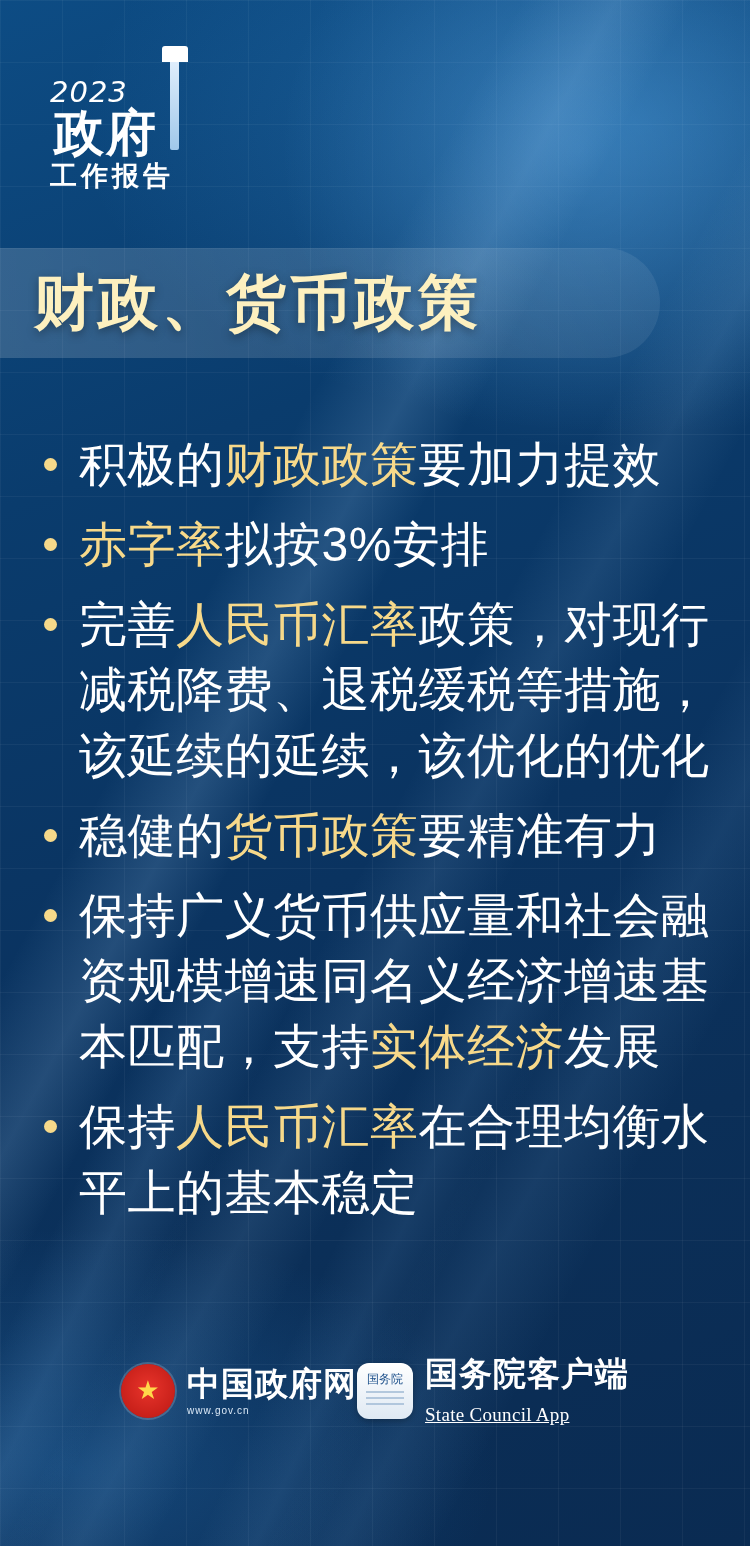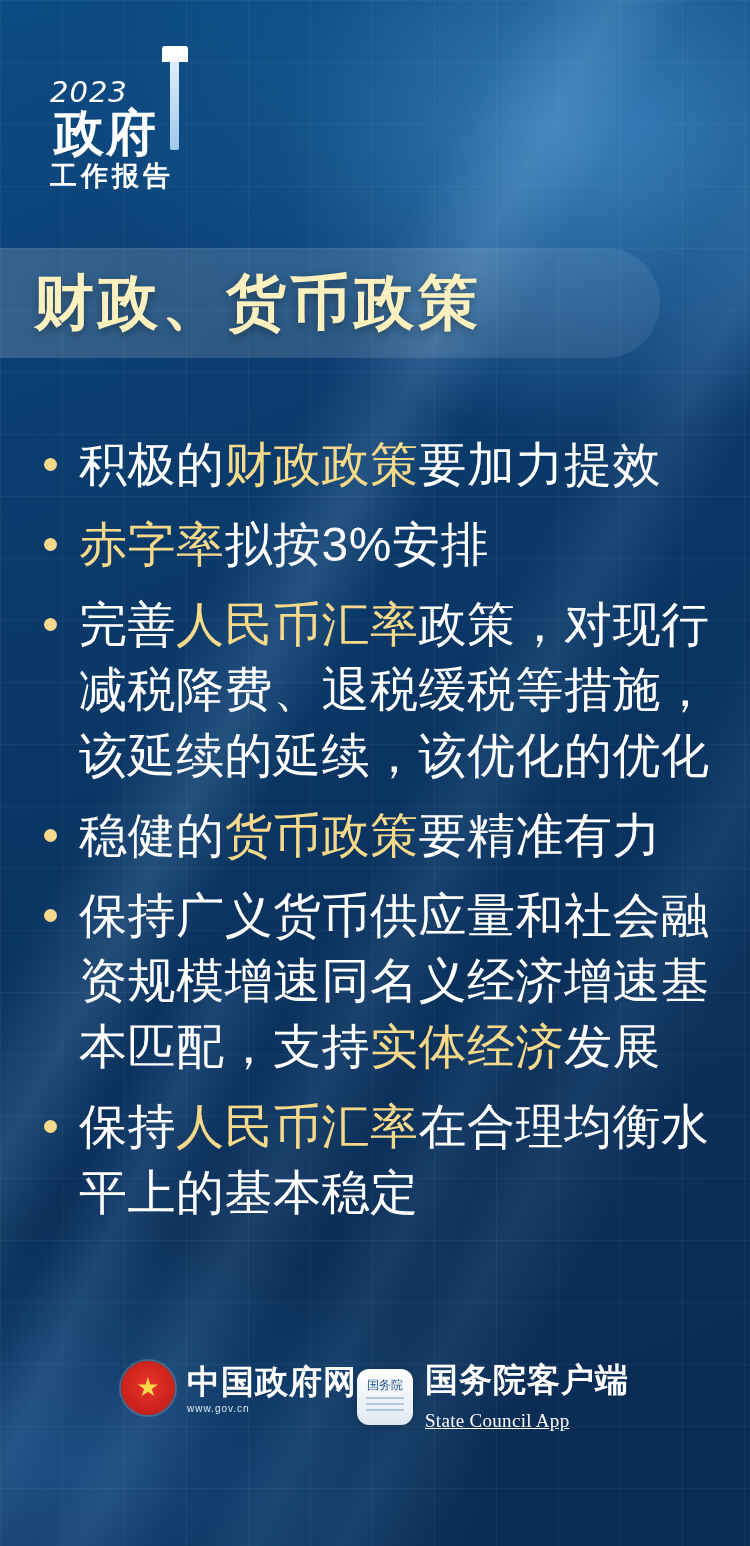--- a/index.html
+++ b/index.html
@@ -178,23 +178,23 @@
   }
   .hl {
     color: #f7d98a;
   }
 
   
   .footer {
     position: absolute;
     left: 0;
     right: 0;
-    bottom: 114px;
-    display: flex;
-    align-items: flex-start;
+    bottom: 120px;
+    display: flex;
+    align-items: center;
     justify-content: center;
   }
   .brand {
     display: flex;
     align-items: center;
     gap: 12px;
   }
   .emblem {
     width: 54px;
     height: 54px;

